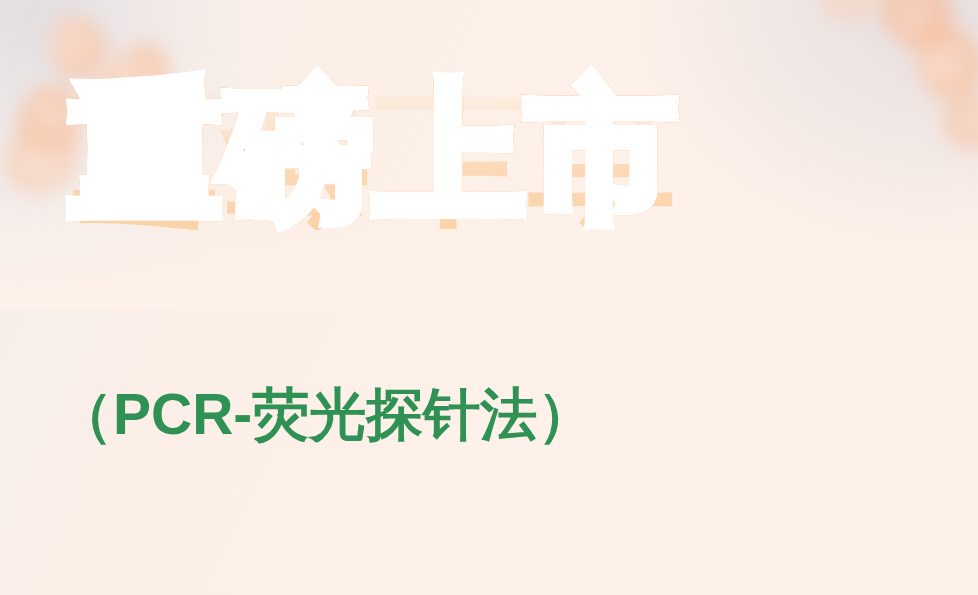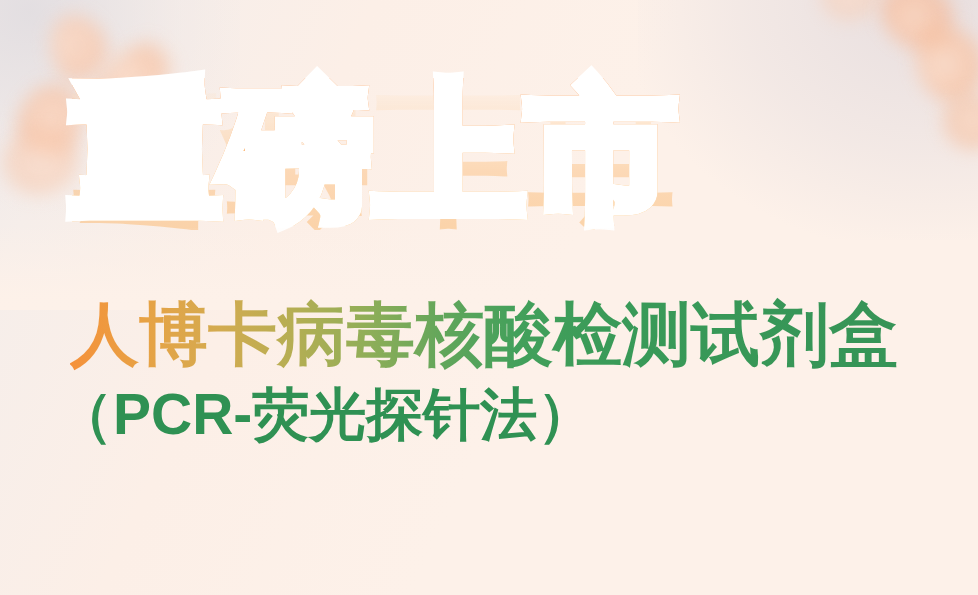--- a/index.html
+++ b/index.html
@@ -218,17 +218,16 @@
   <div class="blob b6"></div>
   <div class="blob b7"></div>
 
   <div class="headline-wrap">
     <div class="headline-reflection">重磅上市</div>
     <div class="headline">重磅上市</div>
   </div>
 
   <div class="reflection-veil"></div>
 
-  <div class="subtitle">人博卡病毒核酸检测试剂盒</div>
 
   <div class="subtitle2">（PCR-荧光探针法）</div>
 
 </div>
 
 </body></html>

